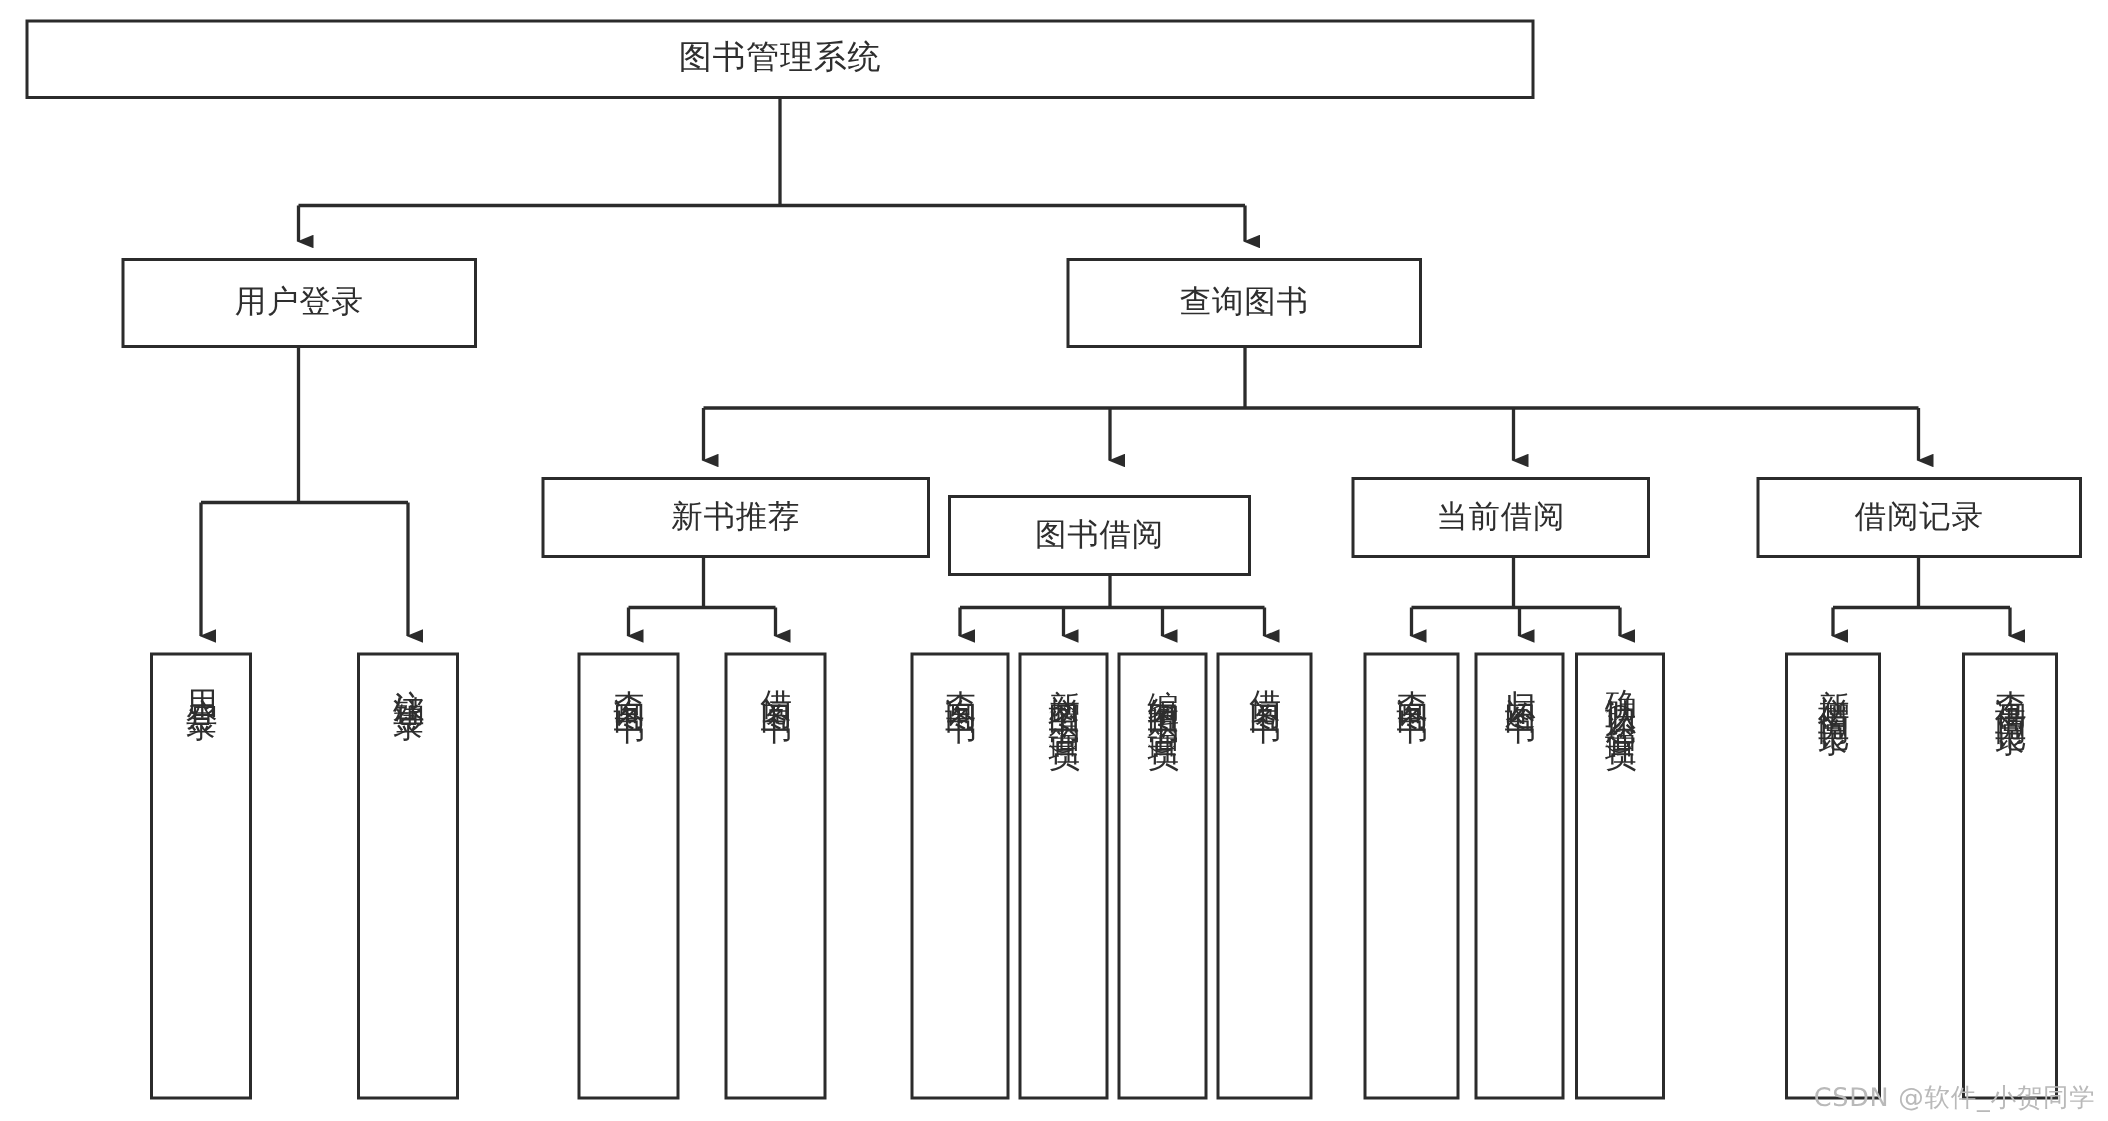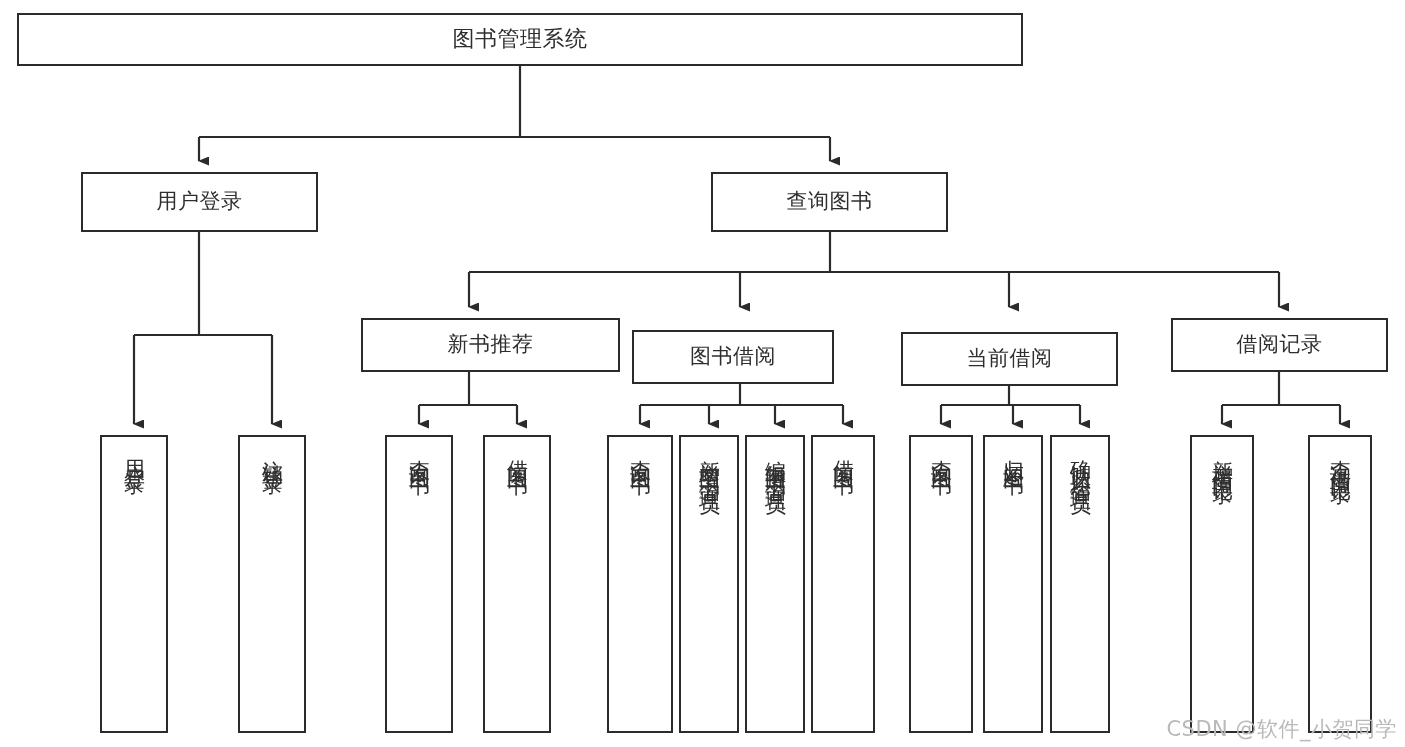--- a/index.html
+++ b/index.html
@@ -61,21 +61,21 @@
   }
   .edge-line {
     stroke: #2b2b2b;
     stroke-width: 2.2;
     fill: none;
   }
   .watermark {
     position: absolute;
     right: 8px;
     bottom: 4px;
-    font-size: 21px;
+    font-size: 17px;
     color: #b9b9b9;
     white-space: nowrap;
     letter-spacing: 0.5px;
   }
 </style>
 </head>
 <body>
 
 <div id="diagram-root">
 
@@ -151,21 +151,21 @@
   <div class="node-box" style="left:711px; top:172px; width:237px; height:60px;">
     <span class="node-label-h">查询图书</span>
   </div>
 
   <div class="node-box" style="left:361px; top:318px; width:259px; height:54px;">
     <span class="node-label-h">新书推荐</span>
   </div>
   <div class="node-box" style="left:632px; top:330px; width:202px; height:54px;">
     <span class="node-label-h">图书借阅</span>
   </div>
-  <div class="node-box" style="left:901px; top:332px; width:217px; height:54px;">
+  <div class="node-box" style="left:901px; top:318px; width:199px; height:54px;">
     <span class="node-label-h">当前借阅</span>
   </div>
   <div class="node-box" style="left:1171px; top:318px; width:217px; height:54px;">
     <span class="node-label-h">借阅记录</span>
   </div>
 
   <div class="node-box leaf" style="left:100px; top:435px; width:68px; height:298px;">
     <span class="node-label-v">用户登录</span>
   </div>
   <div class="node-box leaf" style="left:238px; top:435px; width:68px; height:298px;">

